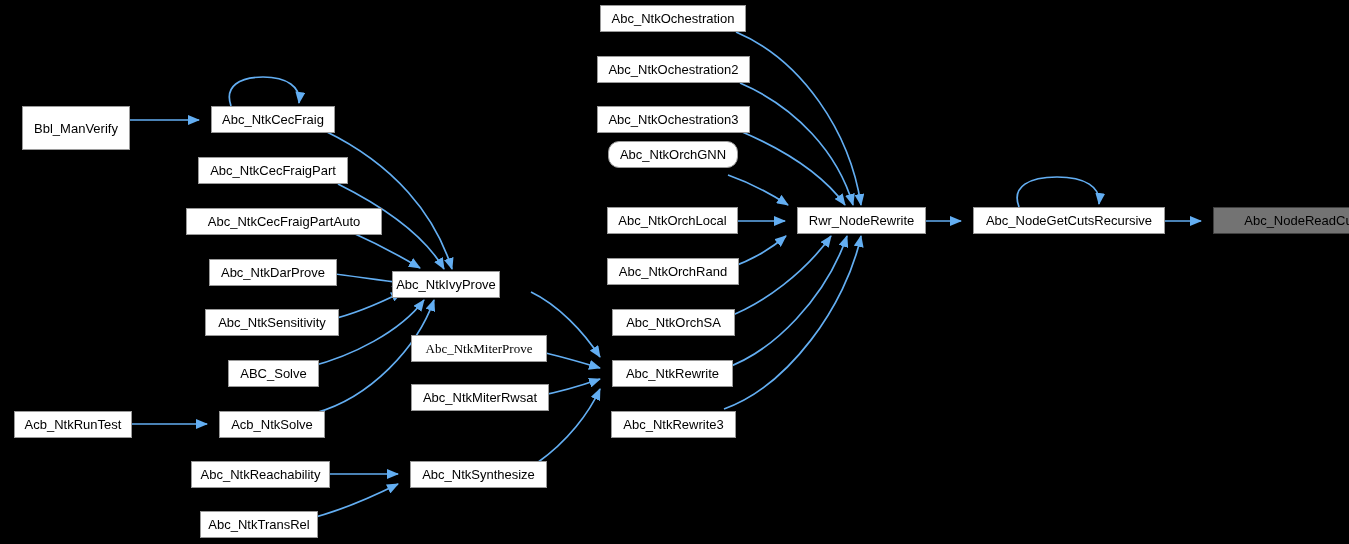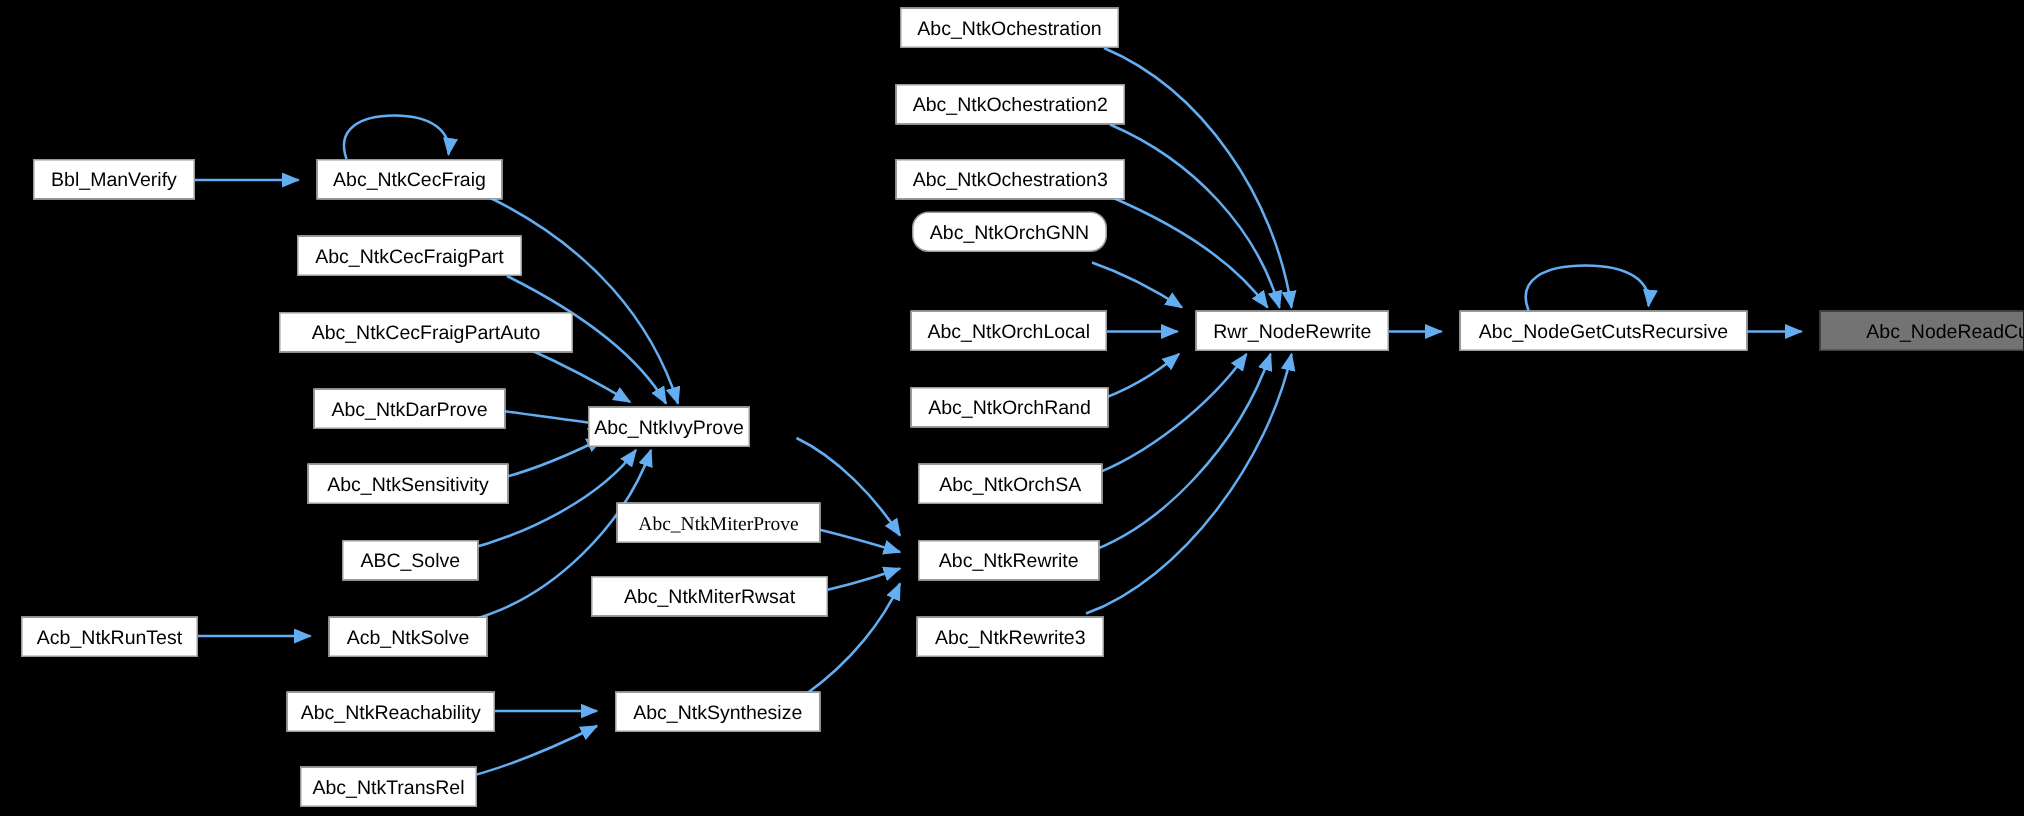--- a/index.html
+++ b/index.html
@@ -82,34 +82,34 @@
         <path d="M 729 268 C 750 261, 768 251, 786 236" class="edge" stroke="#63AEF2" marker-end="url(#arrowhead)"></path>
         <path d="M 725 318 C 764 304, 806 271, 831 236" class="edge" stroke="#63AEF2" marker-end="url(#arrowhead)"></path>
         <path d="M 723 369 C 774 352, 826 297, 847 236" class="edge" stroke="#63AEF2" marker-end="url(#arrowhead)"></path>
         <path d="M 724 409 C 788 386, 846 306, 861 236" class="edge" stroke="#63AEF2" marker-end="url(#arrowhead)"></path>
         <path d="M 916 221 L 961 221" class="edge" stroke="#63AEF2" marker-end="url(#arrowhead)"></path>
         <path d="M 1019 207 C 1011 186, 1030 177, 1057 177 C 1085 177, 1101 187, 1099 204" class="edge" stroke="#63AEF2" marker-end="url(#arrowhead)"></path>
         <path d="M 1155 221 L 1201 221" class="edge" stroke="#63AEF2" marker-end="url(#arrowhead)"></path>
       </g>
   </svg>
   <div id="node-layer">
-      <div class="node" style="left: 12px; top: 106px; width: 108px; height: 27px;">Bbl_ManVerify</div>
+      <div class="node" style="left: 12px; top: 106px; width: 108px; height: 44px;">Bbl_ManVerify</div>
       <div class="node" style="left: 201px; top: 106px; width: 124px; height: 27px;">Abc_NtkCecFraig</div>
       <div class="node" style="left: 188px; top: 157px; width: 150px; height: 27px;">Abc_NtkCecFraigPart</div>
       <div class="node" style="left: 176px; top: 208px; width: 196px; height: 27px;">Abc_NtkCecFraigPartAuto</div>
       <div class="node" style="left: 199px; top: 259px; width: 128px; height: 27px;">Abc_NtkDarProve</div>
       <div class="node" style="left: 195px; top: 309px; width: 134px; height: 27px;">Abc_NtkSensitivity</div>
       <div class="node" style="left: 218px; top: 360px; width: 91px; height: 27px;">ABC_Solve</div>
       <div class="node" style="left: 4px; top: 411px; width: 118px; height: 27px;">Acb_NtkRunTest</div>
       <div class="node" style="left: 209px; top: 411px; width: 106px; height: 27px;">Acb_NtkSolve</div>
       <div class="node" style="left: 181px; top: 461px; width: 139px; height: 27px;">Abc_NtkReachability</div>
       <div class="node" style="left: 190px; top: 511px; width: 118px; height: 27px;">Abc_NtkTransRel</div>
       <div class="node" style="left: 382px; top: 271px; width: 108px; height: 27px;">Abc_NtkIvyProve</div>
       <div class="node" style="left: 401px; top: 335px; width: 136px; height: 27px; font-family: Liberation Serif, serif;">Abc_NtkMiterProve</div>
-      <div class="node" style="left: 384px; top: 384px; width: 158px; height: 27px;">Abc_NtkMiterRwsat</div>
+      <div class="node" style="left: 401px; top: 384px; width: 138px; height: 27px;">Abc_NtkMiterRwsat</div>
       <div class="node" style="left: 400px; top: 461px; width: 137px; height: 27px;">Abc_NtkSynthesize</div>
       <div class="node" style="left: 590px; top: 5px; width: 146px; height: 27px;">Abc_NtkOchestration</div>
       <div class="node" style="left: 587px; top: 56px; width: 153px; height: 27px;">Abc_NtkOchestration2</div>
       <div class="node" style="left: 587px; top: 106px; width: 153px; height: 27px;">Abc_NtkOchestration3</div>
       <div class="node" style="left: 598px; top: 141px; width: 130px; height: 27px; border-radius: 11px;">Abc_NtkOrchGNN</div>
       <div class="node" style="left: 597px; top: 207px; width: 131px; height: 27px;">Abc_NtkOrchLocal</div>
       <div class="node" style="left: 597px; top: 258px; width: 132px; height: 27px;">Abc_NtkOrchRand</div>
       <div class="node" style="left: 602px; top: 309px; width: 123px; height: 27px;">Abc_NtkOrchSA</div>
       <div class="node" style="left: 602px; top: 360px; width: 121px; height: 27px;">Abc_NtkRewrite</div>
       <div class="node" style="left: 601px; top: 411px; width: 125px; height: 27px;">Abc_NtkRewrite3</div>

